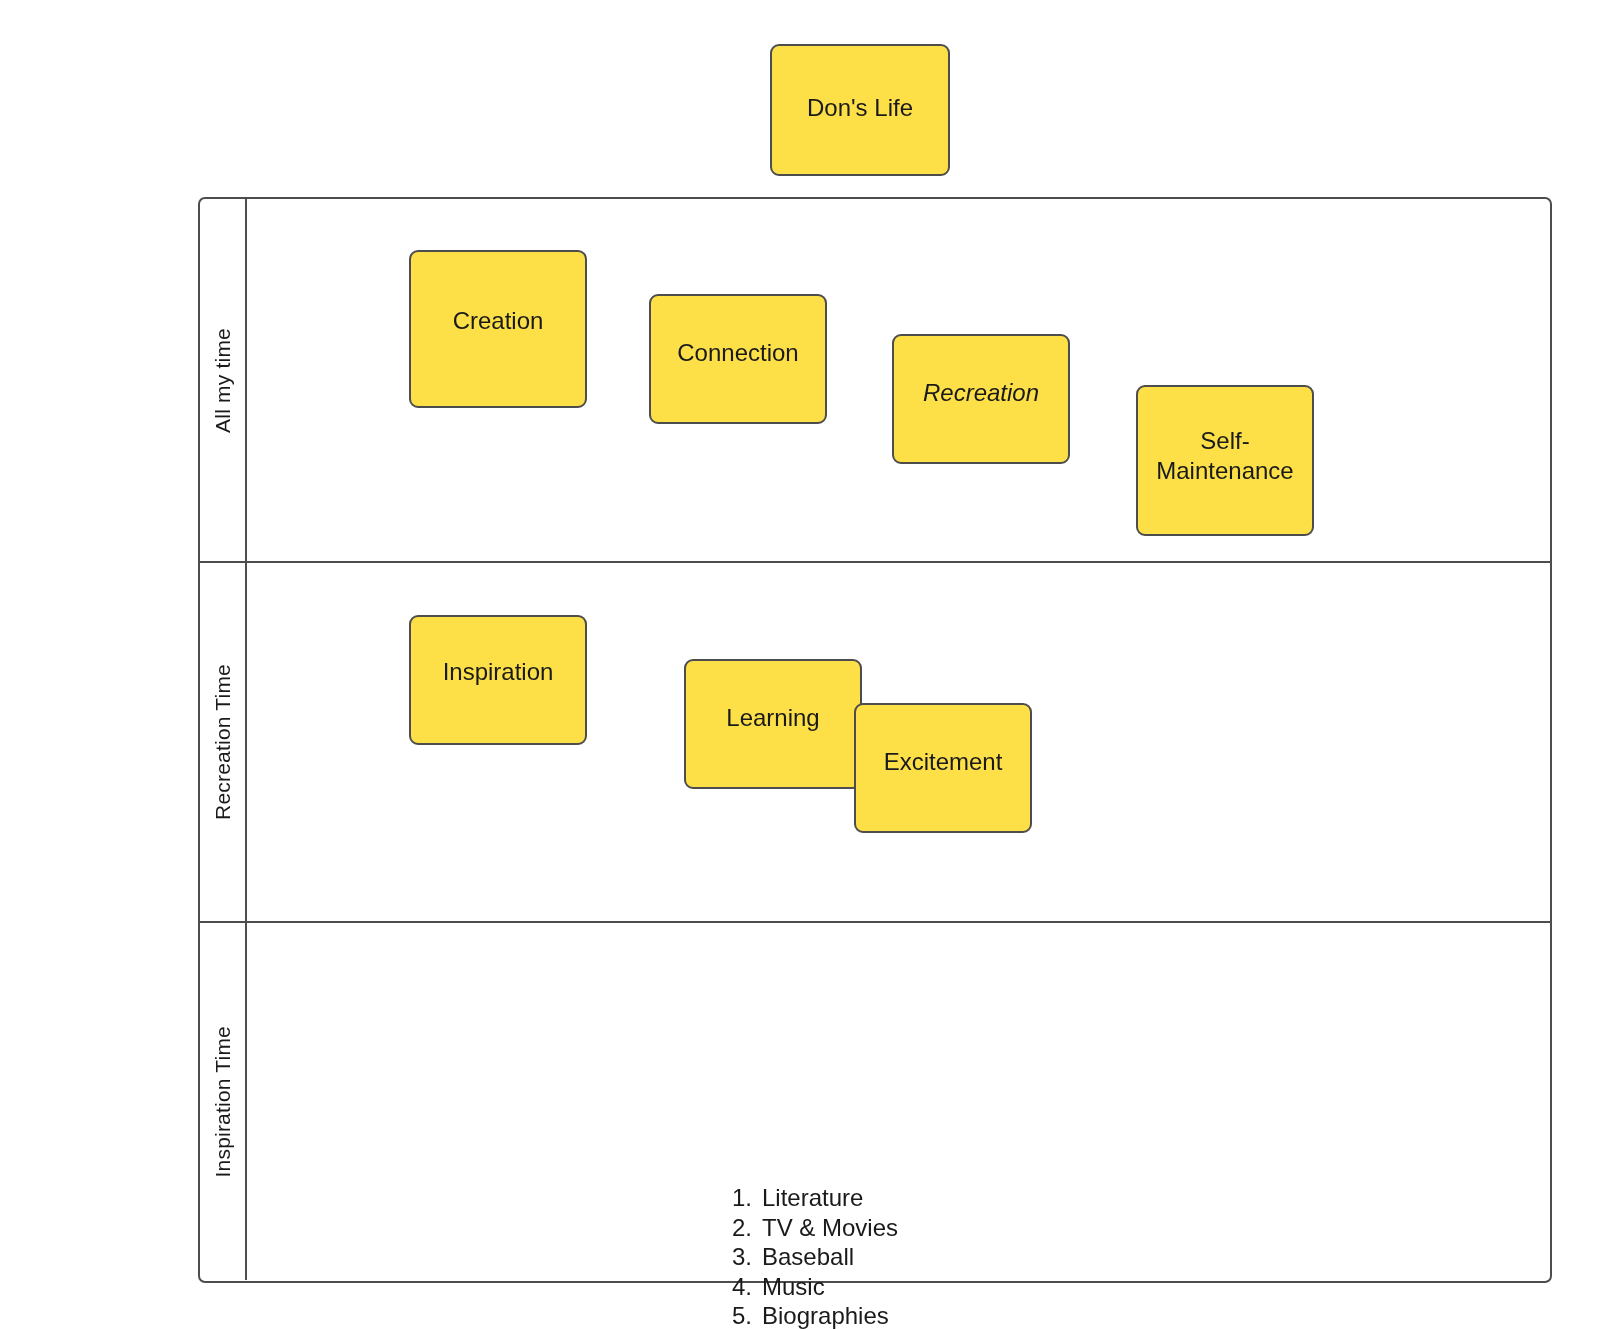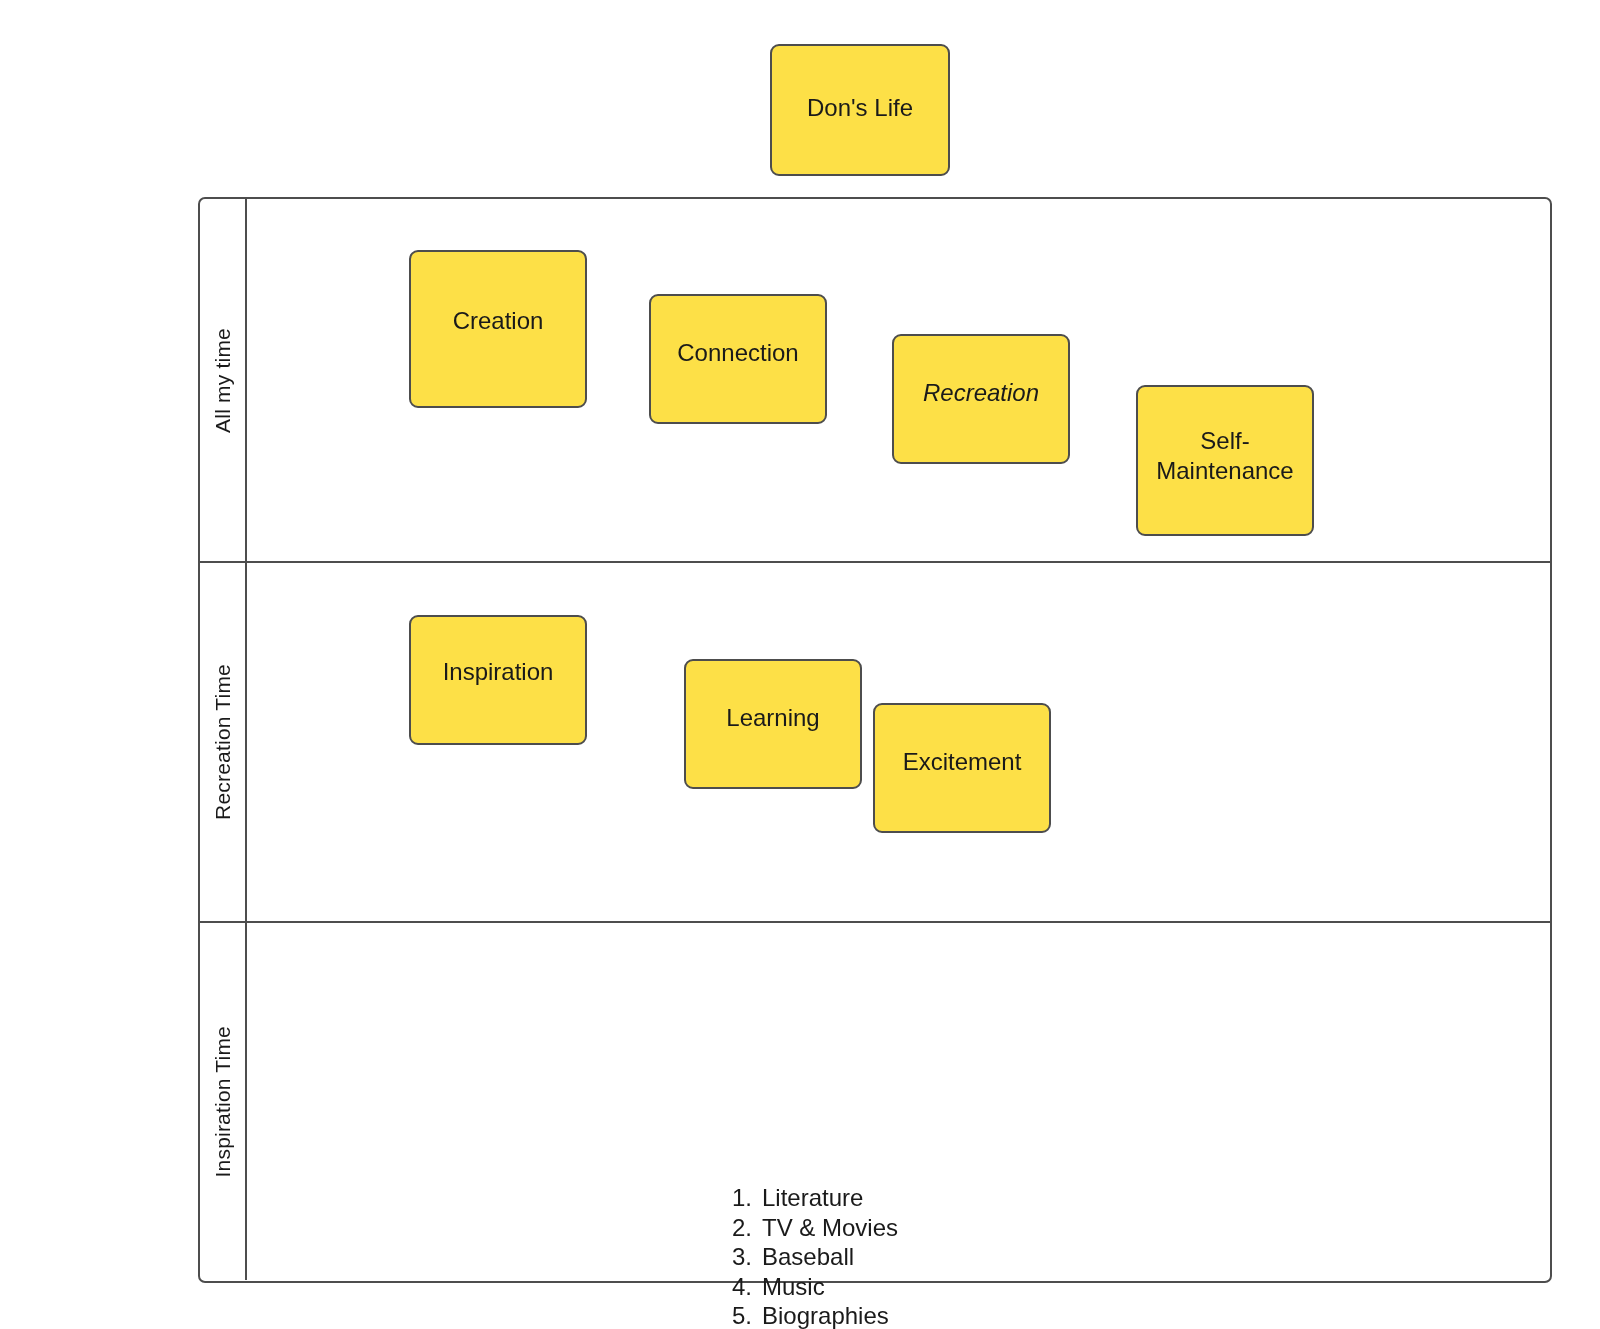--- a/index.html
+++ b/index.html
@@ -106,21 +106,21 @@
   #node-recreation       { left: 645px; top: 135px; width: 178px; height: 130px; }
   #node-recreation .node-label { transform: translateY(-6px); font-style: italic; }
   #node-self-maintenance { left: 889px; top: 186px; width: 178px; height: 151px; }
   #node-self-maintenance .node-label { transform: translateY(-5px); }
 
   
   #node-inspiration { left: 162px; top:  52px; width: 178px; height: 130px; }
   #node-inspiration .node-label { transform: translateY(-8px); }
   #node-learning    { left: 405px; top:  96px; width: 178px; height: 130px; margin-left: 32px; }
   #node-learning    .node-label { transform: translateY(-6px); }
-  #node-excitement  { left: 626px; top: 140px; width: 178px; height: 130px; }
+  #node-excitement  { left: 607px; top: 140px; width: 178px; height: 130px; }
   #node-excitement  .node-label { transform: translateY(-6px); }
   #node-pleasure    { left: 889px; top: 185px; width: 178px; height: 130px; }
   #node-pleasure    .node-label { transform: translateY(-6px); }
 
   
   #inspiration-list {
     position: absolute;
     left: 485px;
     top: 260px;
     margin: 0;

